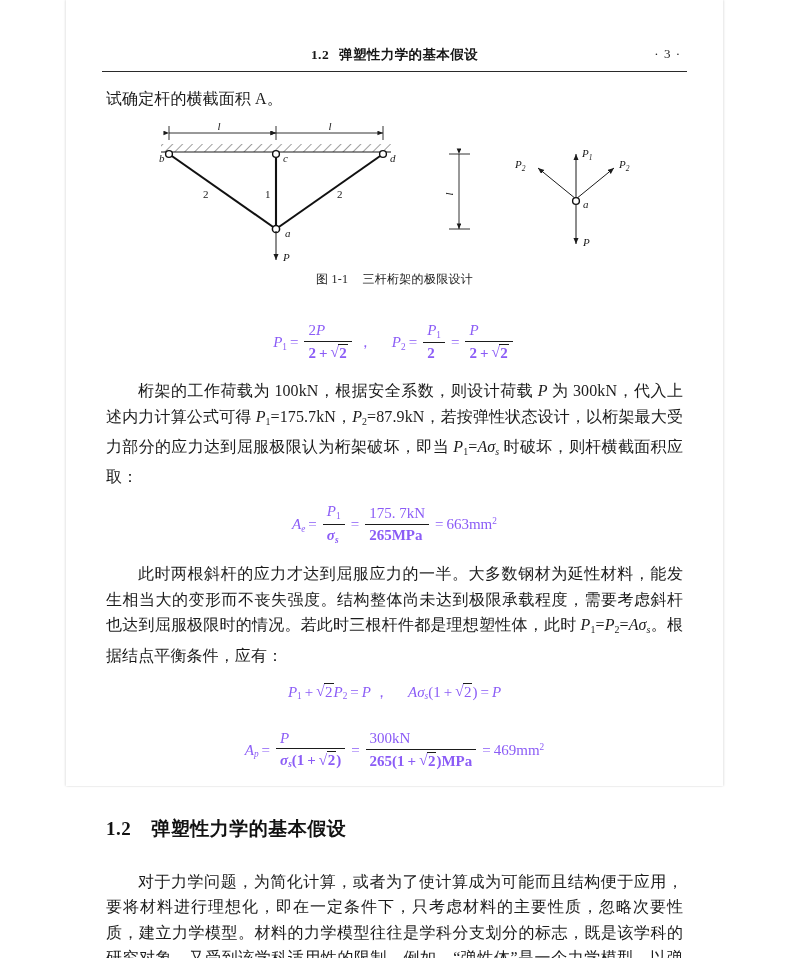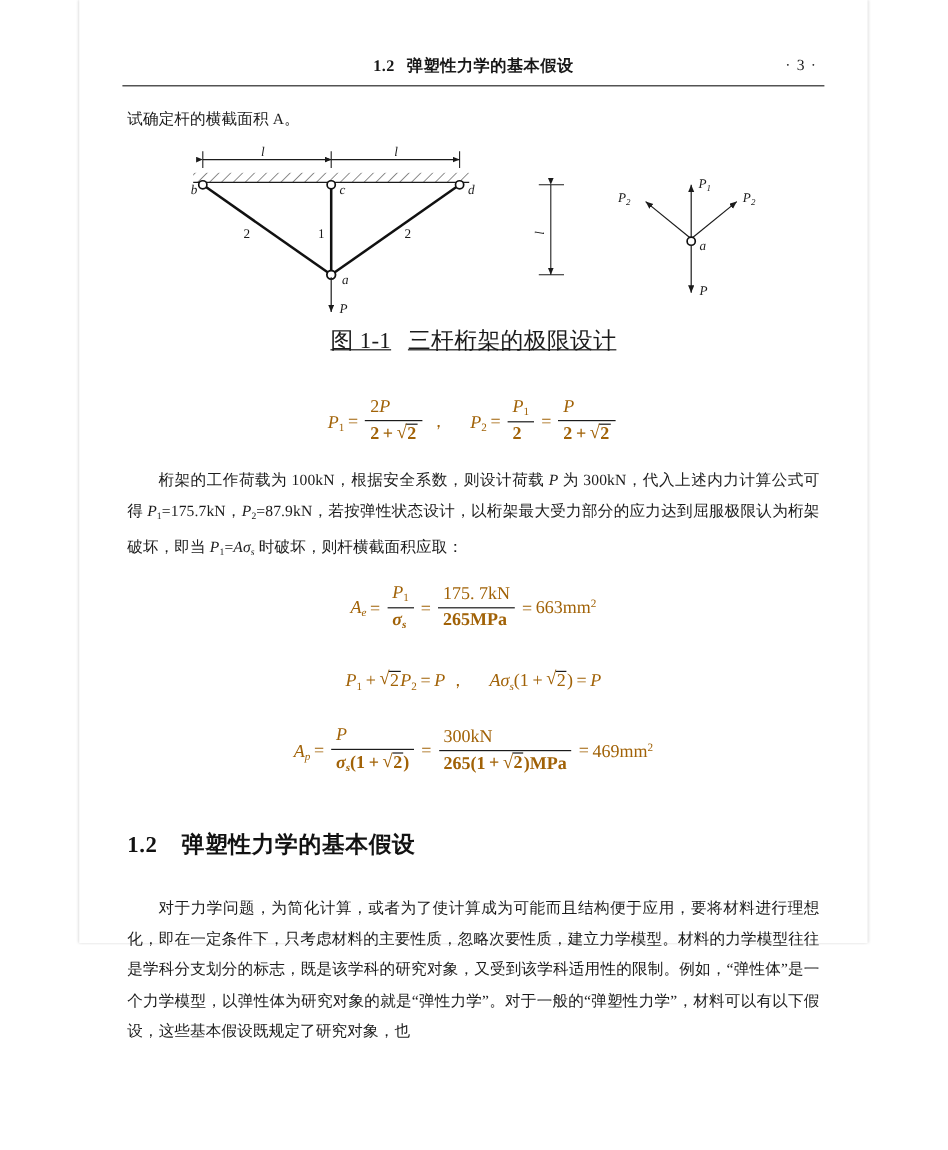--- a/index.html
+++ b/index.html
@@ -71,21 +71,21 @@
 
   
   .body-area {
     position: absolute;
     left: 40px;
     right: 40px;
     top: 86px;
   }
   p.para {
     margin: 0 0 0 0;
-    font-size: 13px;
+    font-size: 16px;
     line-height: 25.5px;
     text-align: justify;
     text-justify: inter-ideograph;
     letter-spacing: 0.1px;
     color: #1b1b1b;
   }
   p.indent { text-indent: 2em; }
   .gap-s { height: 9px; }
   .gap-m { height: 14px; }
   .gap-l { height: 21px; }
@@ -98,21 +98,21 @@
     letter-spacing: 0.5px;
     margin: 0;
   }
   .sh-num { margin-right: 20px; font-family: "Liberation Serif", serif; }
 
   
   .math-display {
     text-align: center;
     font-family: "Liberation Serif", serif;
     font-size: 15px;
-    color: #a16207;
+    color: #8b5cf6;
   }
   .mi { font-style: italic; font-family: "Liberation Serif", serif; }
   .mn, .mo { font-style: normal; }
   .mo { margin: 0 3px; }
   sub.sb {
     font-size: 0.62em;
     vertical-align: -0.28em;
     font-style: italic;
   }
   sub.sbn {
@@ -166,24 +166,23 @@
   }
   .comma-sep { display: inline-block; width: 16px; }
 
   
   .figure-block {
     position: relative;
     height: 150px;
   }
   .fig-caption {
     text-align: center;
-    font-size: 19px;
+    font-size: 12px;
     color: #1b1b1b;
     letter-spacing: 0.3px;
-    text-decoration: underline;
   }
   .fig-caption .cap-num { margin-right: 14px; }
 </style>
 </head>
 <body>
 
 <div id="page-sheet">
   <div id="page-inner">
 
     <div class="running-header">
@@ -306,20 +305,23 @@
       </p>
 
       <div class="gap-m"></div>
 
       <div class="math-display">
         <span class="mi">A</span><sub class="sb">e</sub><span class="mo">=</span><span class="frac"><span class="num"><span class="mi">P</span><sub class="sbn">1</sub></span><span class="den"><span class="mi">σ</span><sub class="sb">s</sub></span></span><span class="mo">=</span><span class="frac"><span class="num"><span class="mn">175. 7kN</span></span><span class="den"><span class="mn">265MPa</span></span></span><span class="mo">=</span><span class="mn">663mm</span><sup class="sp">2</sup>
       </div>
 
       <div class="gap-m"></div>
 
+      <p class="para indent">
+        <span>此时两根斜杆的应力才达到屈服应力的一半。大多数钢材为延性材料，能发生相当大的变形而不丧失强度。结构整体尚未达到极限承载程度，需要考虑斜杆也达到屈服极限时的情况。若此时三根杆件都是理想塑性体，此时 </span><span class="mi">P</span><sub class="sbn">1</sub>=<span class="mi">P</span><sub class="sbn">2</sub>=<span class="mi">A</span><span class="mi">σ</span><sub class="sb">s</sub><span>。根据结点平衡条件，应有：</span>
+      </p>
 
       <div class="gap-m"></div>
 
       <div class="math-display">
         <span class="mi">P</span><sub class="sbn">1</sub><span class="mo">+</span><span class="sqrt"><span>2</span></span><span class="mi">P</span><sub class="sbn">2</sub><span class="mo">=</span><span class="mi">P</span><span class="mo">，</span><span class="comma-sep"></span><span class="mi">A</span><span class="mi">σ</span><sub class="sb">s</sub><span class="mo" style="margin:0">(</span><span class="mn">1</span><span class="mo">+</span><span class="sqrt"><span>2</span></span><span class="mo" style="margin:0">)</span><span class="mo">=</span><span class="mi">P</span>
       </div>
 
       <div class="gap-m"></div>
 
 

